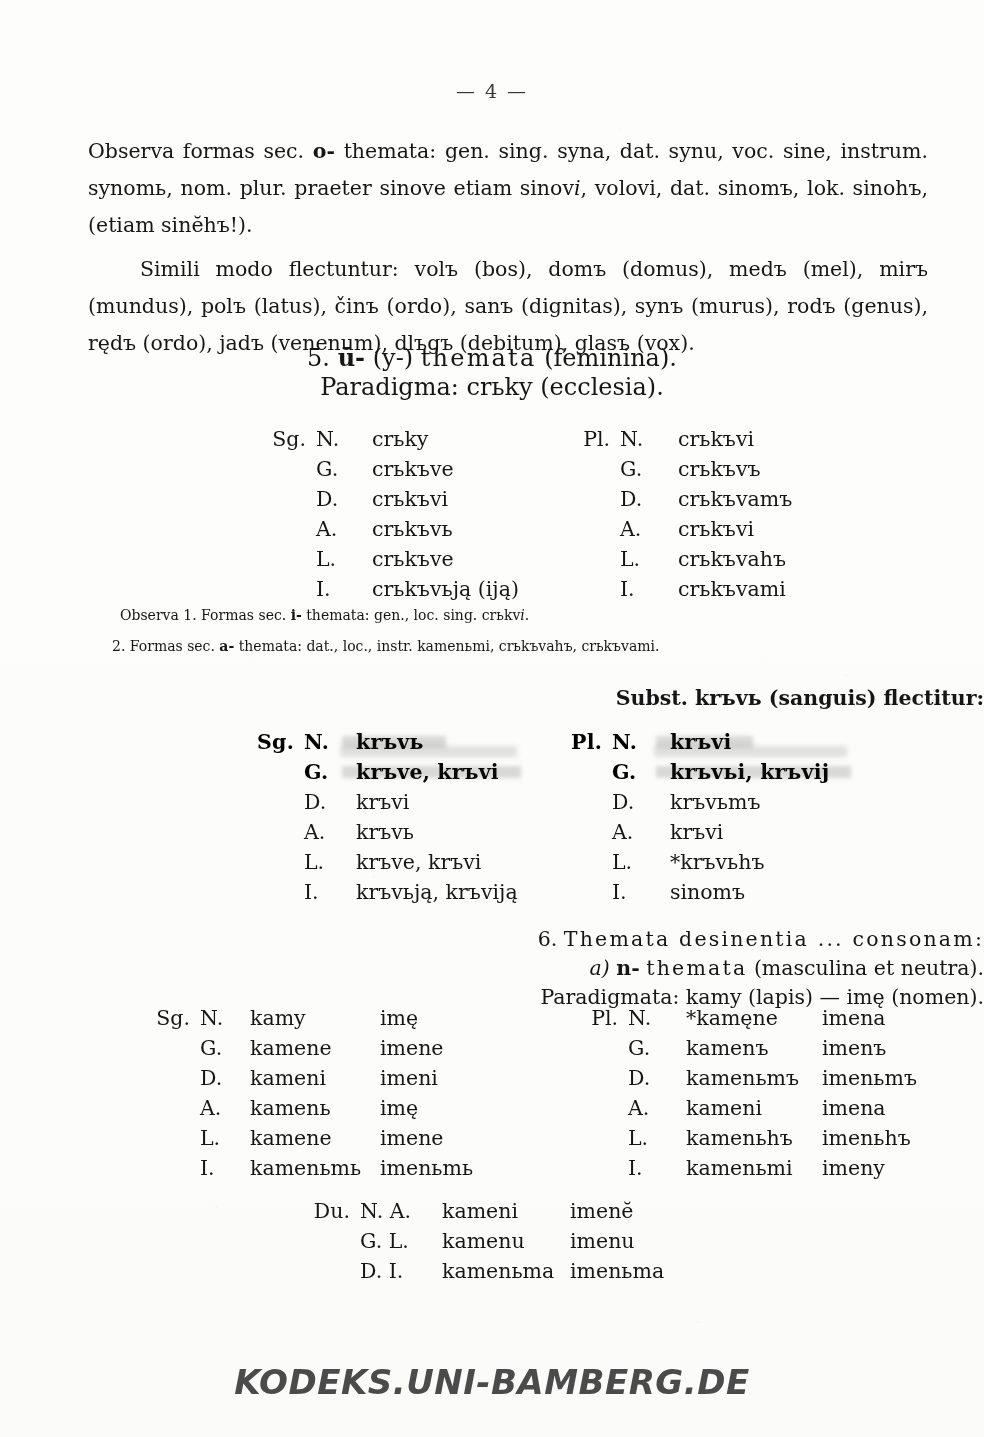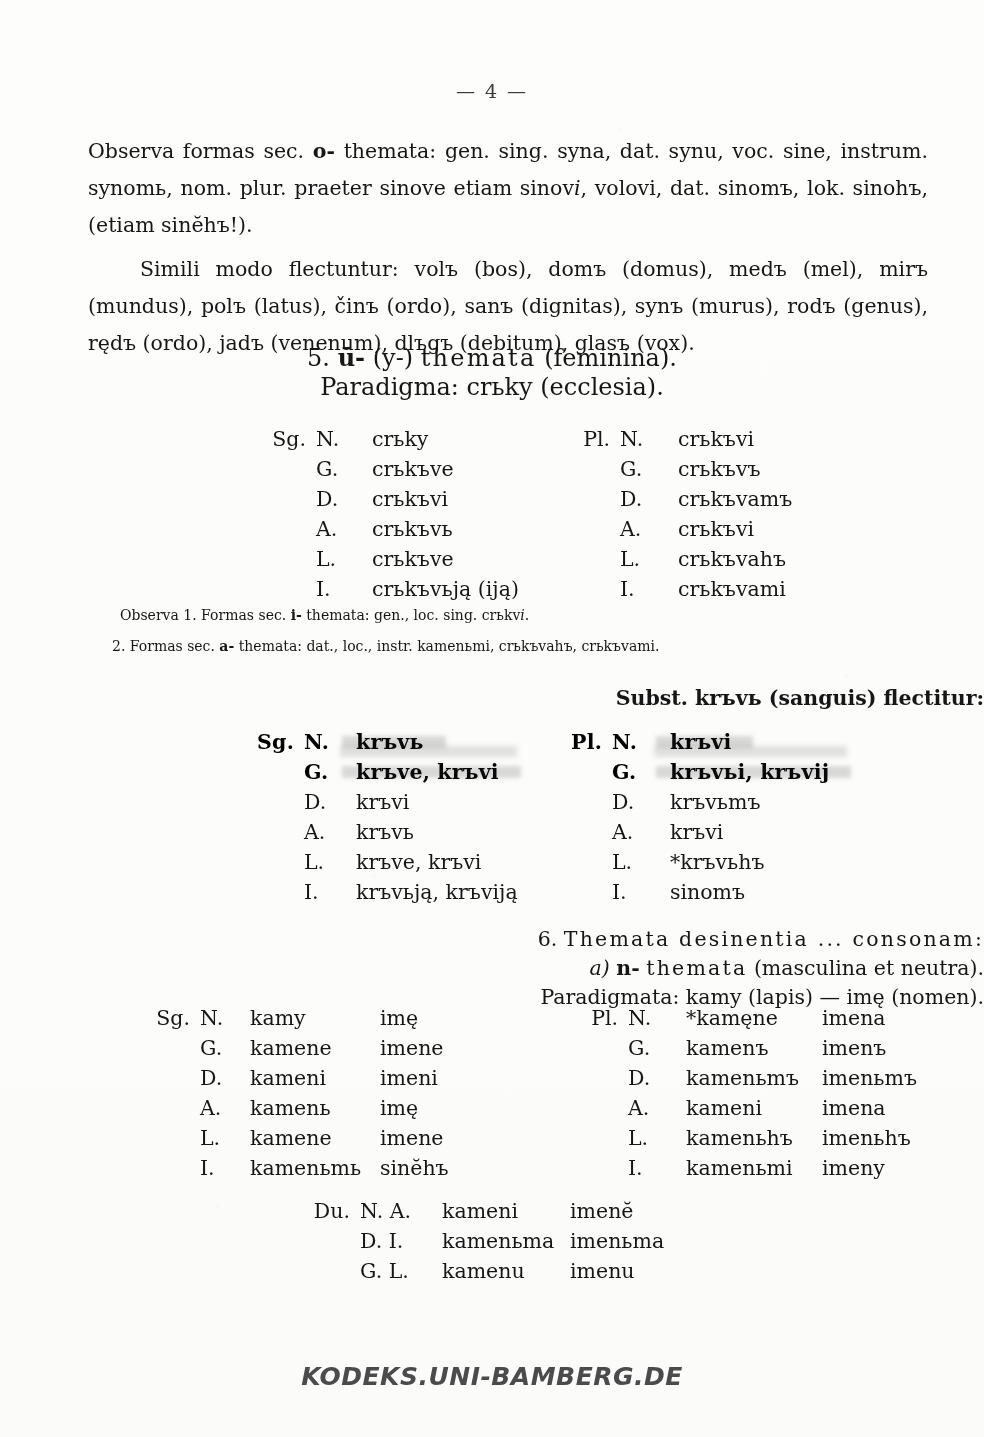--- a/index.html
+++ b/index.html
@@ -119,21 +119,21 @@
   #t-dual { top:1196px; left:306px; }
   #t-dual .num { width:44px; }
   #t-dual .cs { width:82px; }
   #t-dual .frm { width:128px; }
 
   .watermark {
     position:absolute; left:0; right:0; top:1362px;
     text-align:center;
     font-family:"DejaVu Sans", sans-serif;
     font-style:italic; font-weight:bold;
-    font-size:25px; letter-spacing:.5px;
+    font-size:34px; letter-spacing:.5px;
     color:#3d3d3d;
     opacity:.92;
   }
 </style>
 </head>
 <body>
 
 <div class="paper"></div>
 
 <div class="page">
@@ -337,21 +337,21 @@
     <div class="row">
         <span class="num"></span>
         <span class="cs">L.</span>
         <span class="frm">kamene</span>
         <span class="frm2">imene</span>
       </div>
     <div class="row">
         <span class="num"></span>
         <span class="cs">I.</span>
         <span class="frm">kamenьmь</span>
-        <span class="frm2">sinĕhъ</span>
+        <span class="frm2">imenьmь</span>
       </div>
   </div>
 
   <div class="tbl" id="t-kamy-pl">
     <div class="row">
         <span class="num">Pl.</span>
         <span class="cs">N.</span>
         <span class="frm">*kamęne</span>
         <span class="frm2">imena</span>
       </div>
@@ -389,27 +389,27 @@
 
   <div class="tbl" id="t-dual">
     <div class="row">
         <span class="num">Du.</span>
         <span class="cs">N. A.</span>
         <span class="frm">kameni</span>
         <span class="frm2">imenĕ</span>
       </div>
     <div class="row">
         <span class="num"></span>
+        <span class="cs">G. L.</span>
+        <span class="frm">kamenu</span>
+        <span class="frm2">imenu</span>
+      </div>
+    <div class="row">
+        <span class="num"></span>
         <span class="cs">D. I.</span>
         <span class="frm">kamenьma</span>
         <span class="frm2">imenьma</span>
       </div>
-    <div class="row">
-        <span class="num"></span>
-        <span class="cs">G. L.</span>
-        <span class="frm">kamenu</span>
-        <span class="frm2">imenu</span>
-      </div>
   </div>
 
   <div class="watermark">KODEKS.UNI-BAMBERG.DE</div>
 
 </div>
 
 </body></html>

